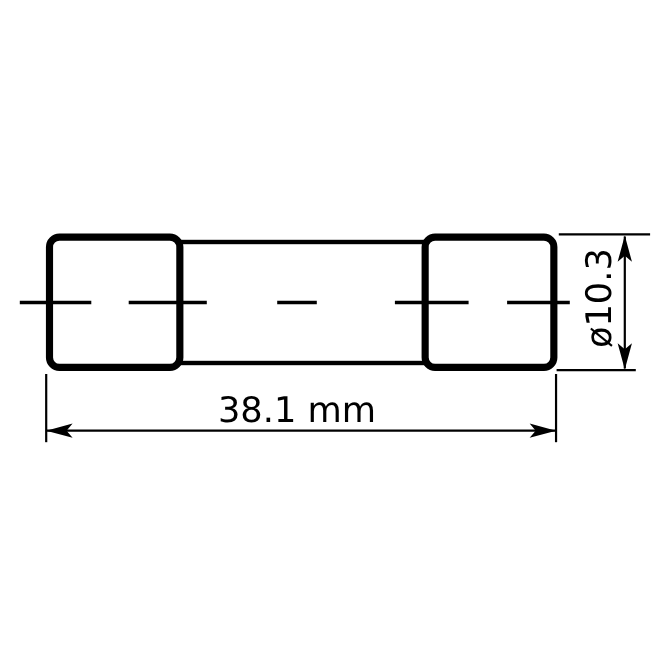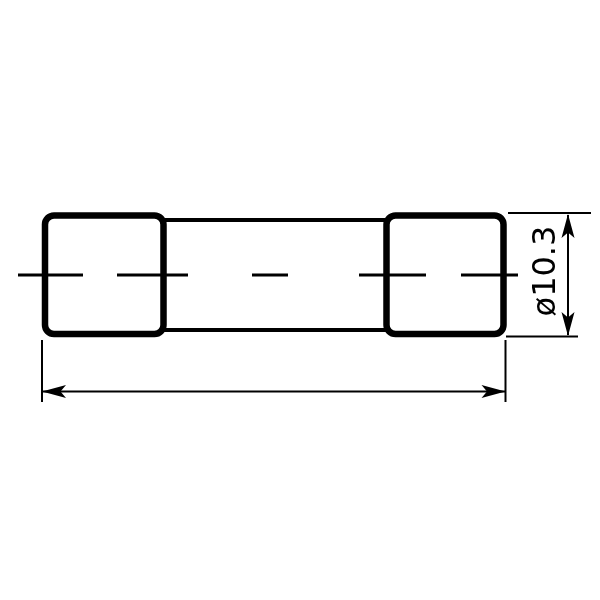--- a/index.html
+++ b/index.html
@@ -77,16 +77,17 @@
       <g stroke="#000000" stroke-width="2">
         <line x1="508" y1="213" x2="591" y2="213"></line>
         <line x1="506" y1="336.5" x2="578" y2="336.5"></line>
         <line x1="568" y1="215" x2="568" y2="335"></line>
       </g>
       <path d="M568,214 L561.5,238 L568,232.5 L574.5,238 Z" fill="#000000"></path>
       <path d="M568,336 L561.5,312 L568,317.5 L574.5,312 Z" fill="#000000"></path>
     </g>
   </svg>
 
+  <div class="dim-label length">38.1 mm</div>
 
   <div class="dim-label diameter">ø10.3</div>
 
 </div>
 
 </body></html>

